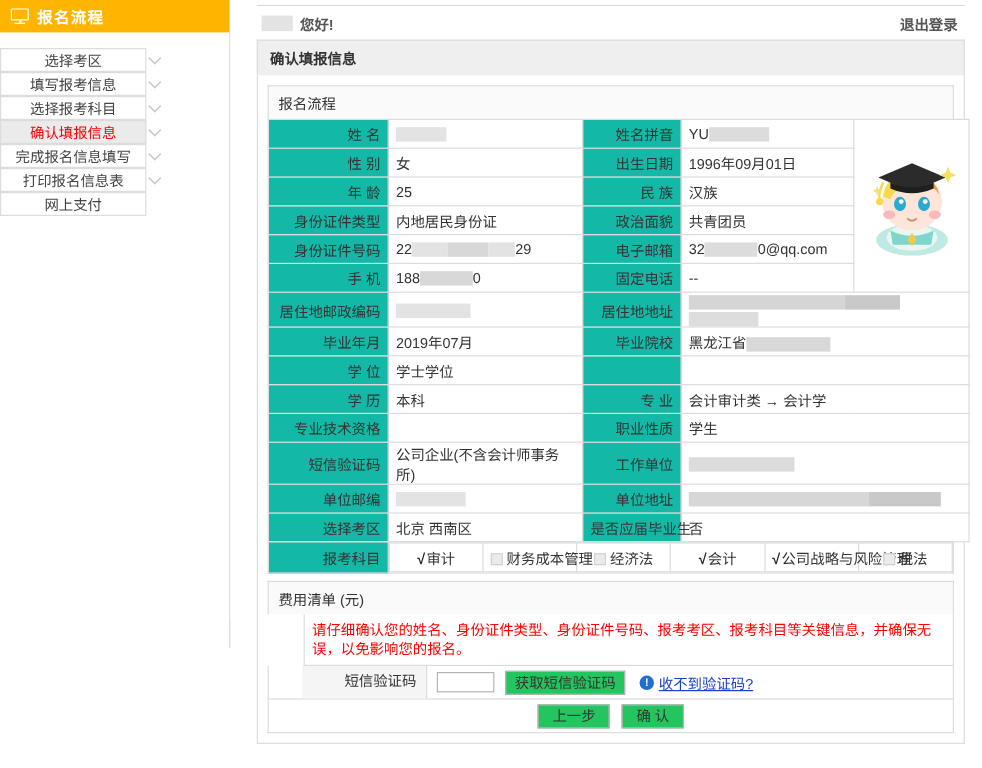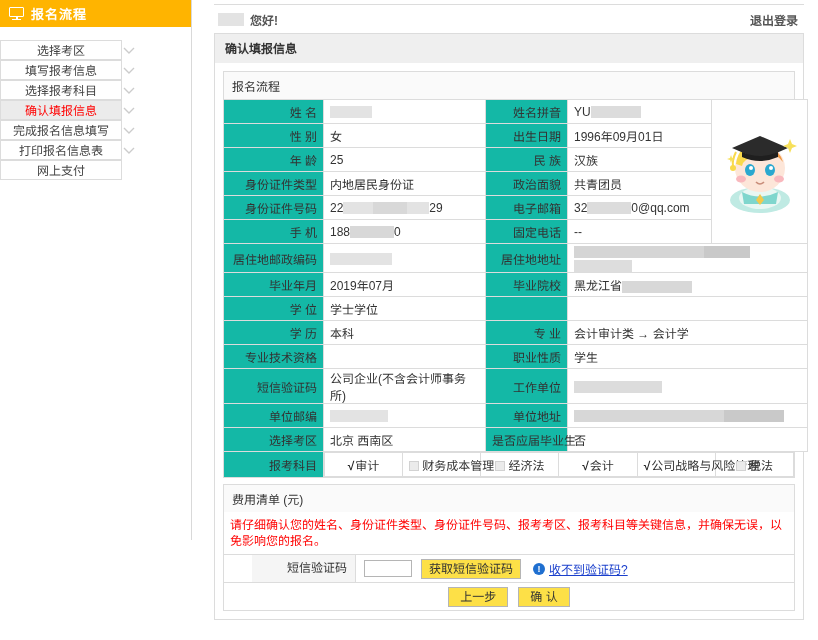--- a/index.html
+++ b/index.html
@@ -227,20 +227,21 @@
     height: 25px;
   }
 
   .warn {
     color: #ff0000;
     font-size: 12px;
     padding: 5px 6px 5px 6px;
     border: 1px solid #dcdcdc;
     border-top: none;
     line-height: 16px;
+    margin-left: 30px;
   }
   .smsrow {
     border: 1px solid #dcdcdc;
     border-top: none;
     display: flex;
     align-items: center;
     height: 28px;
     box-sizing: border-box;
     padding-left: 28px;
   }
@@ -262,21 +263,21 @@
     margin-left: 8px;
     background: #ffffff;
     font-size: 12px;
     padding: 0 2px;
     box-sizing: border-box;
     font-family: "Liberation Sans", sans-serif;
   }
   .btn {
     font-family: "Liberation Sans", sans-serif;
     font-size: 12px;
-    background: #fde047;
+    background: #22c55e;
     border: 1px solid #b5b5b5;
     color: #333333;
     padding: 2px 7px;
     cursor: pointer;
     line-height: 14px;
   }
   .sms-btn { margin-left: 9px; }
   .info-icon {
     display: inline-block;
     width: 12px; height: 12px;

